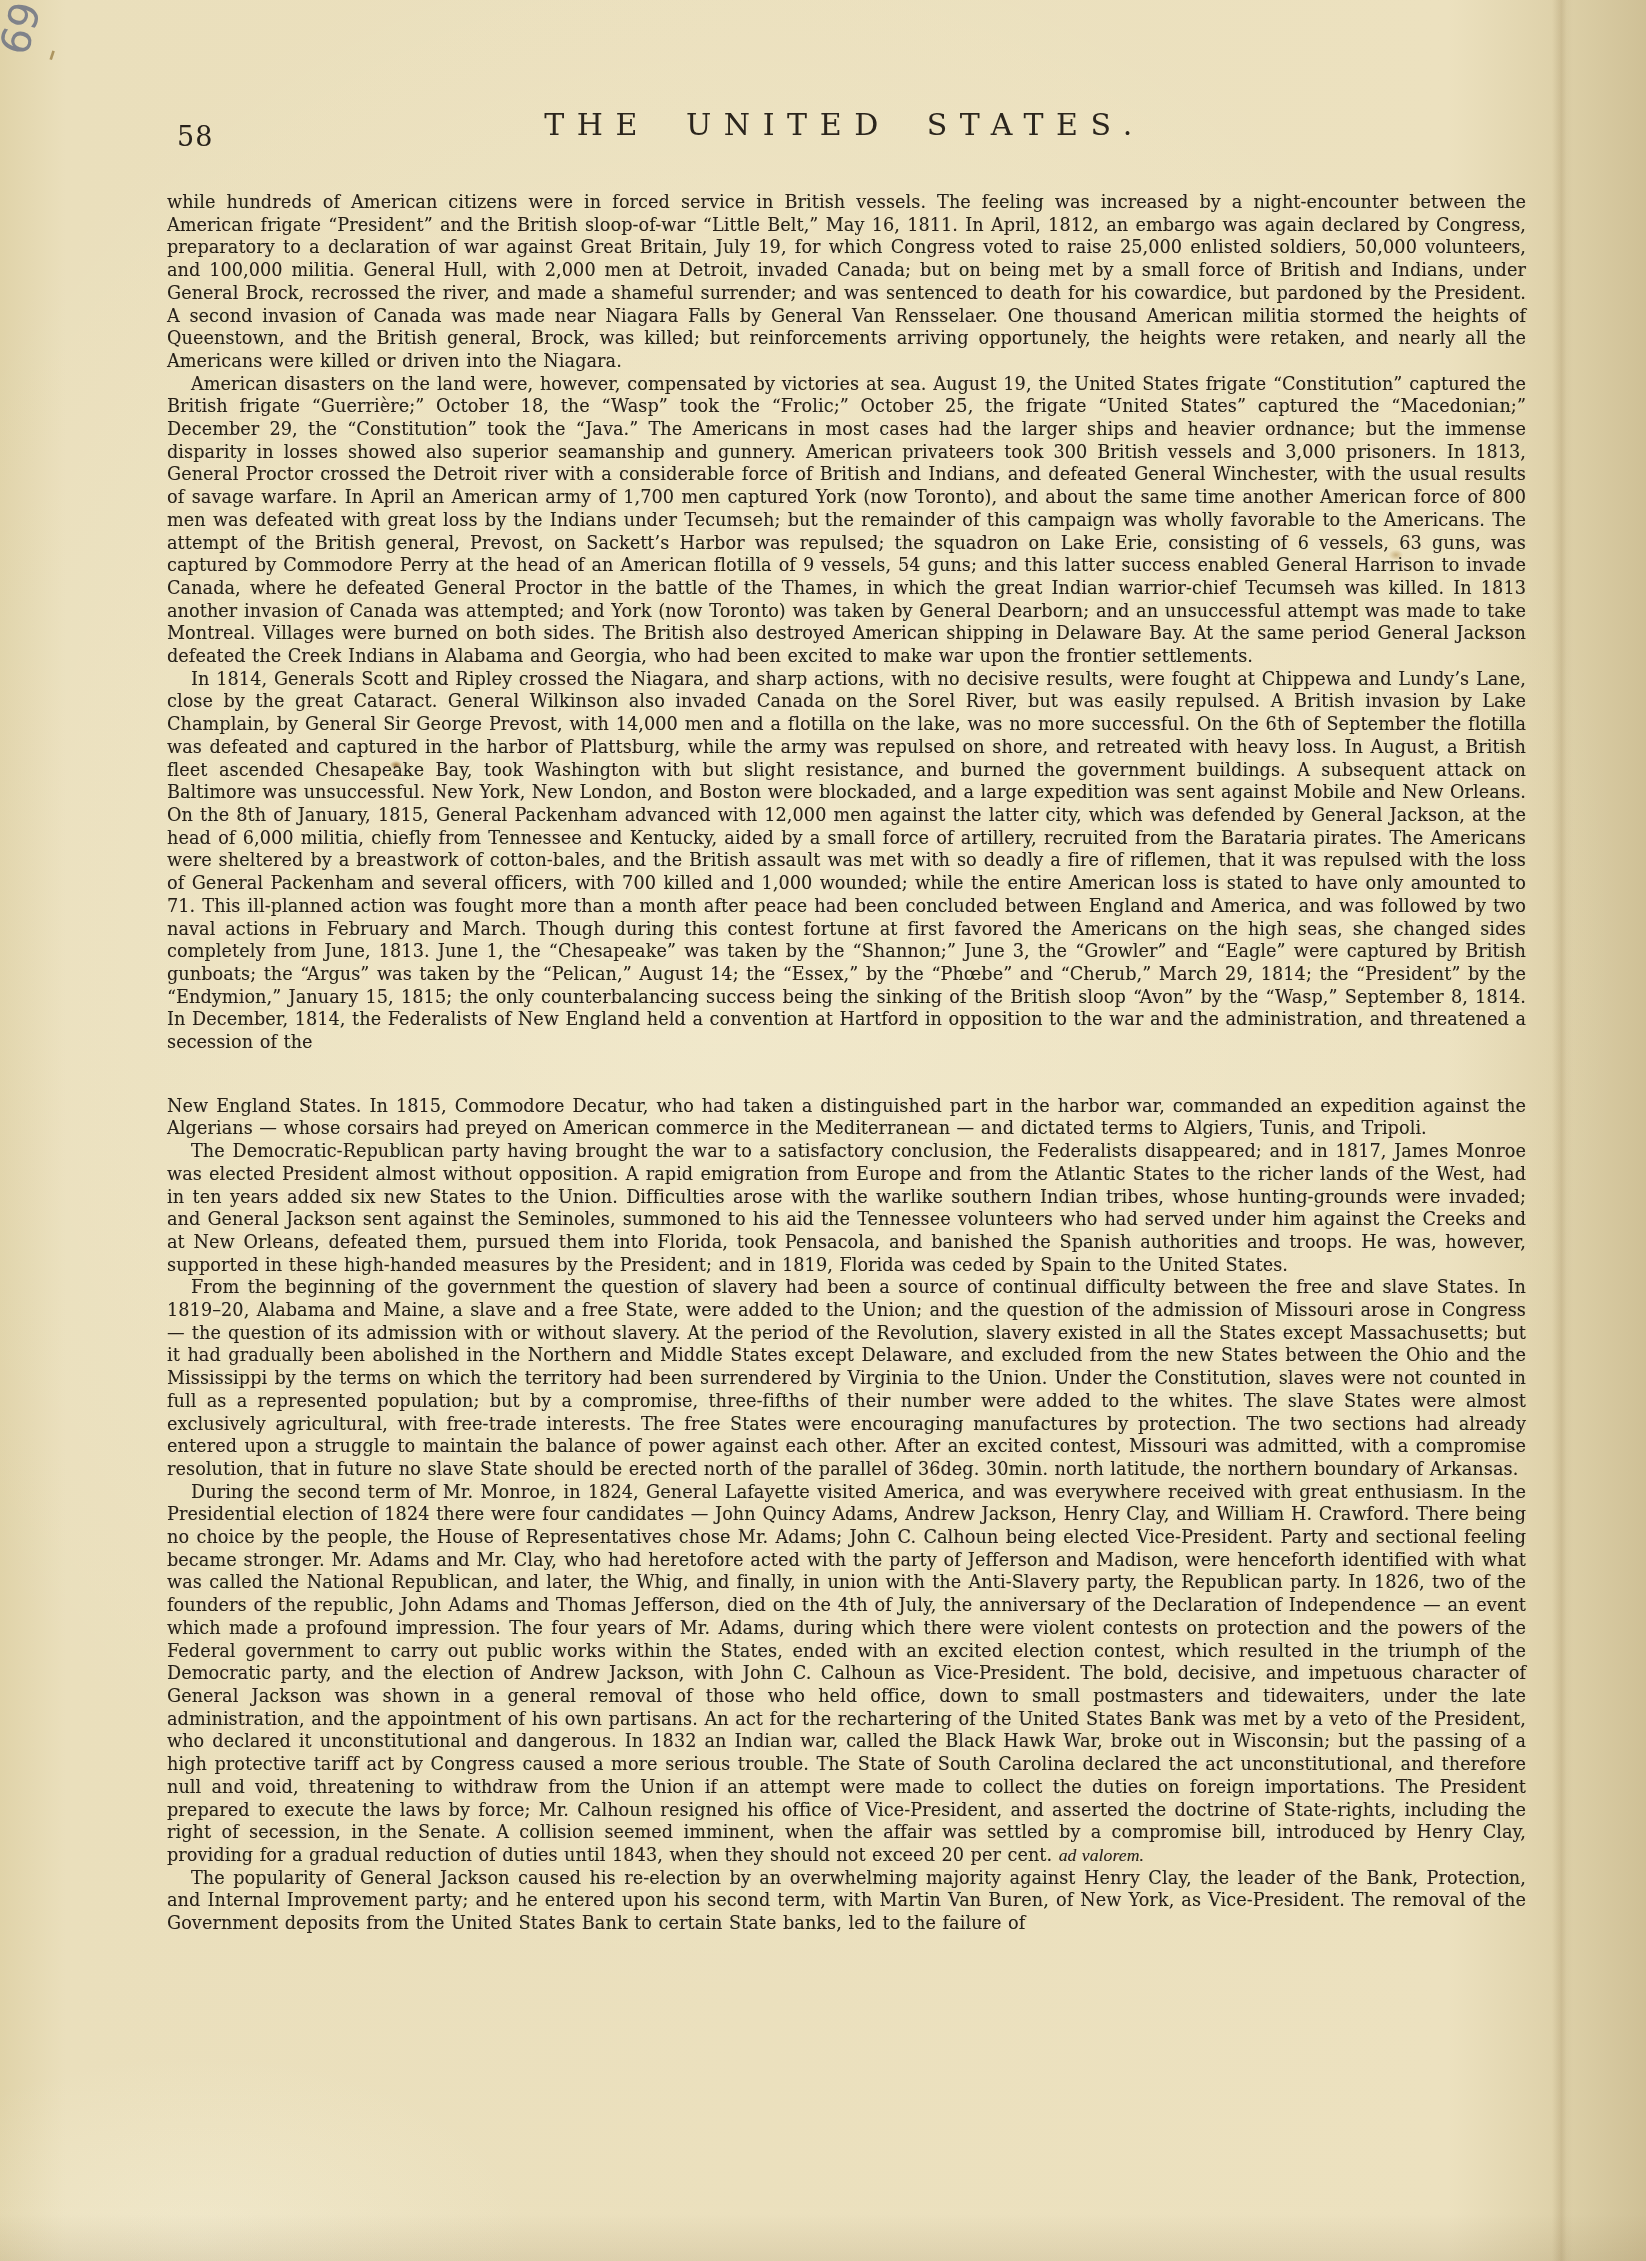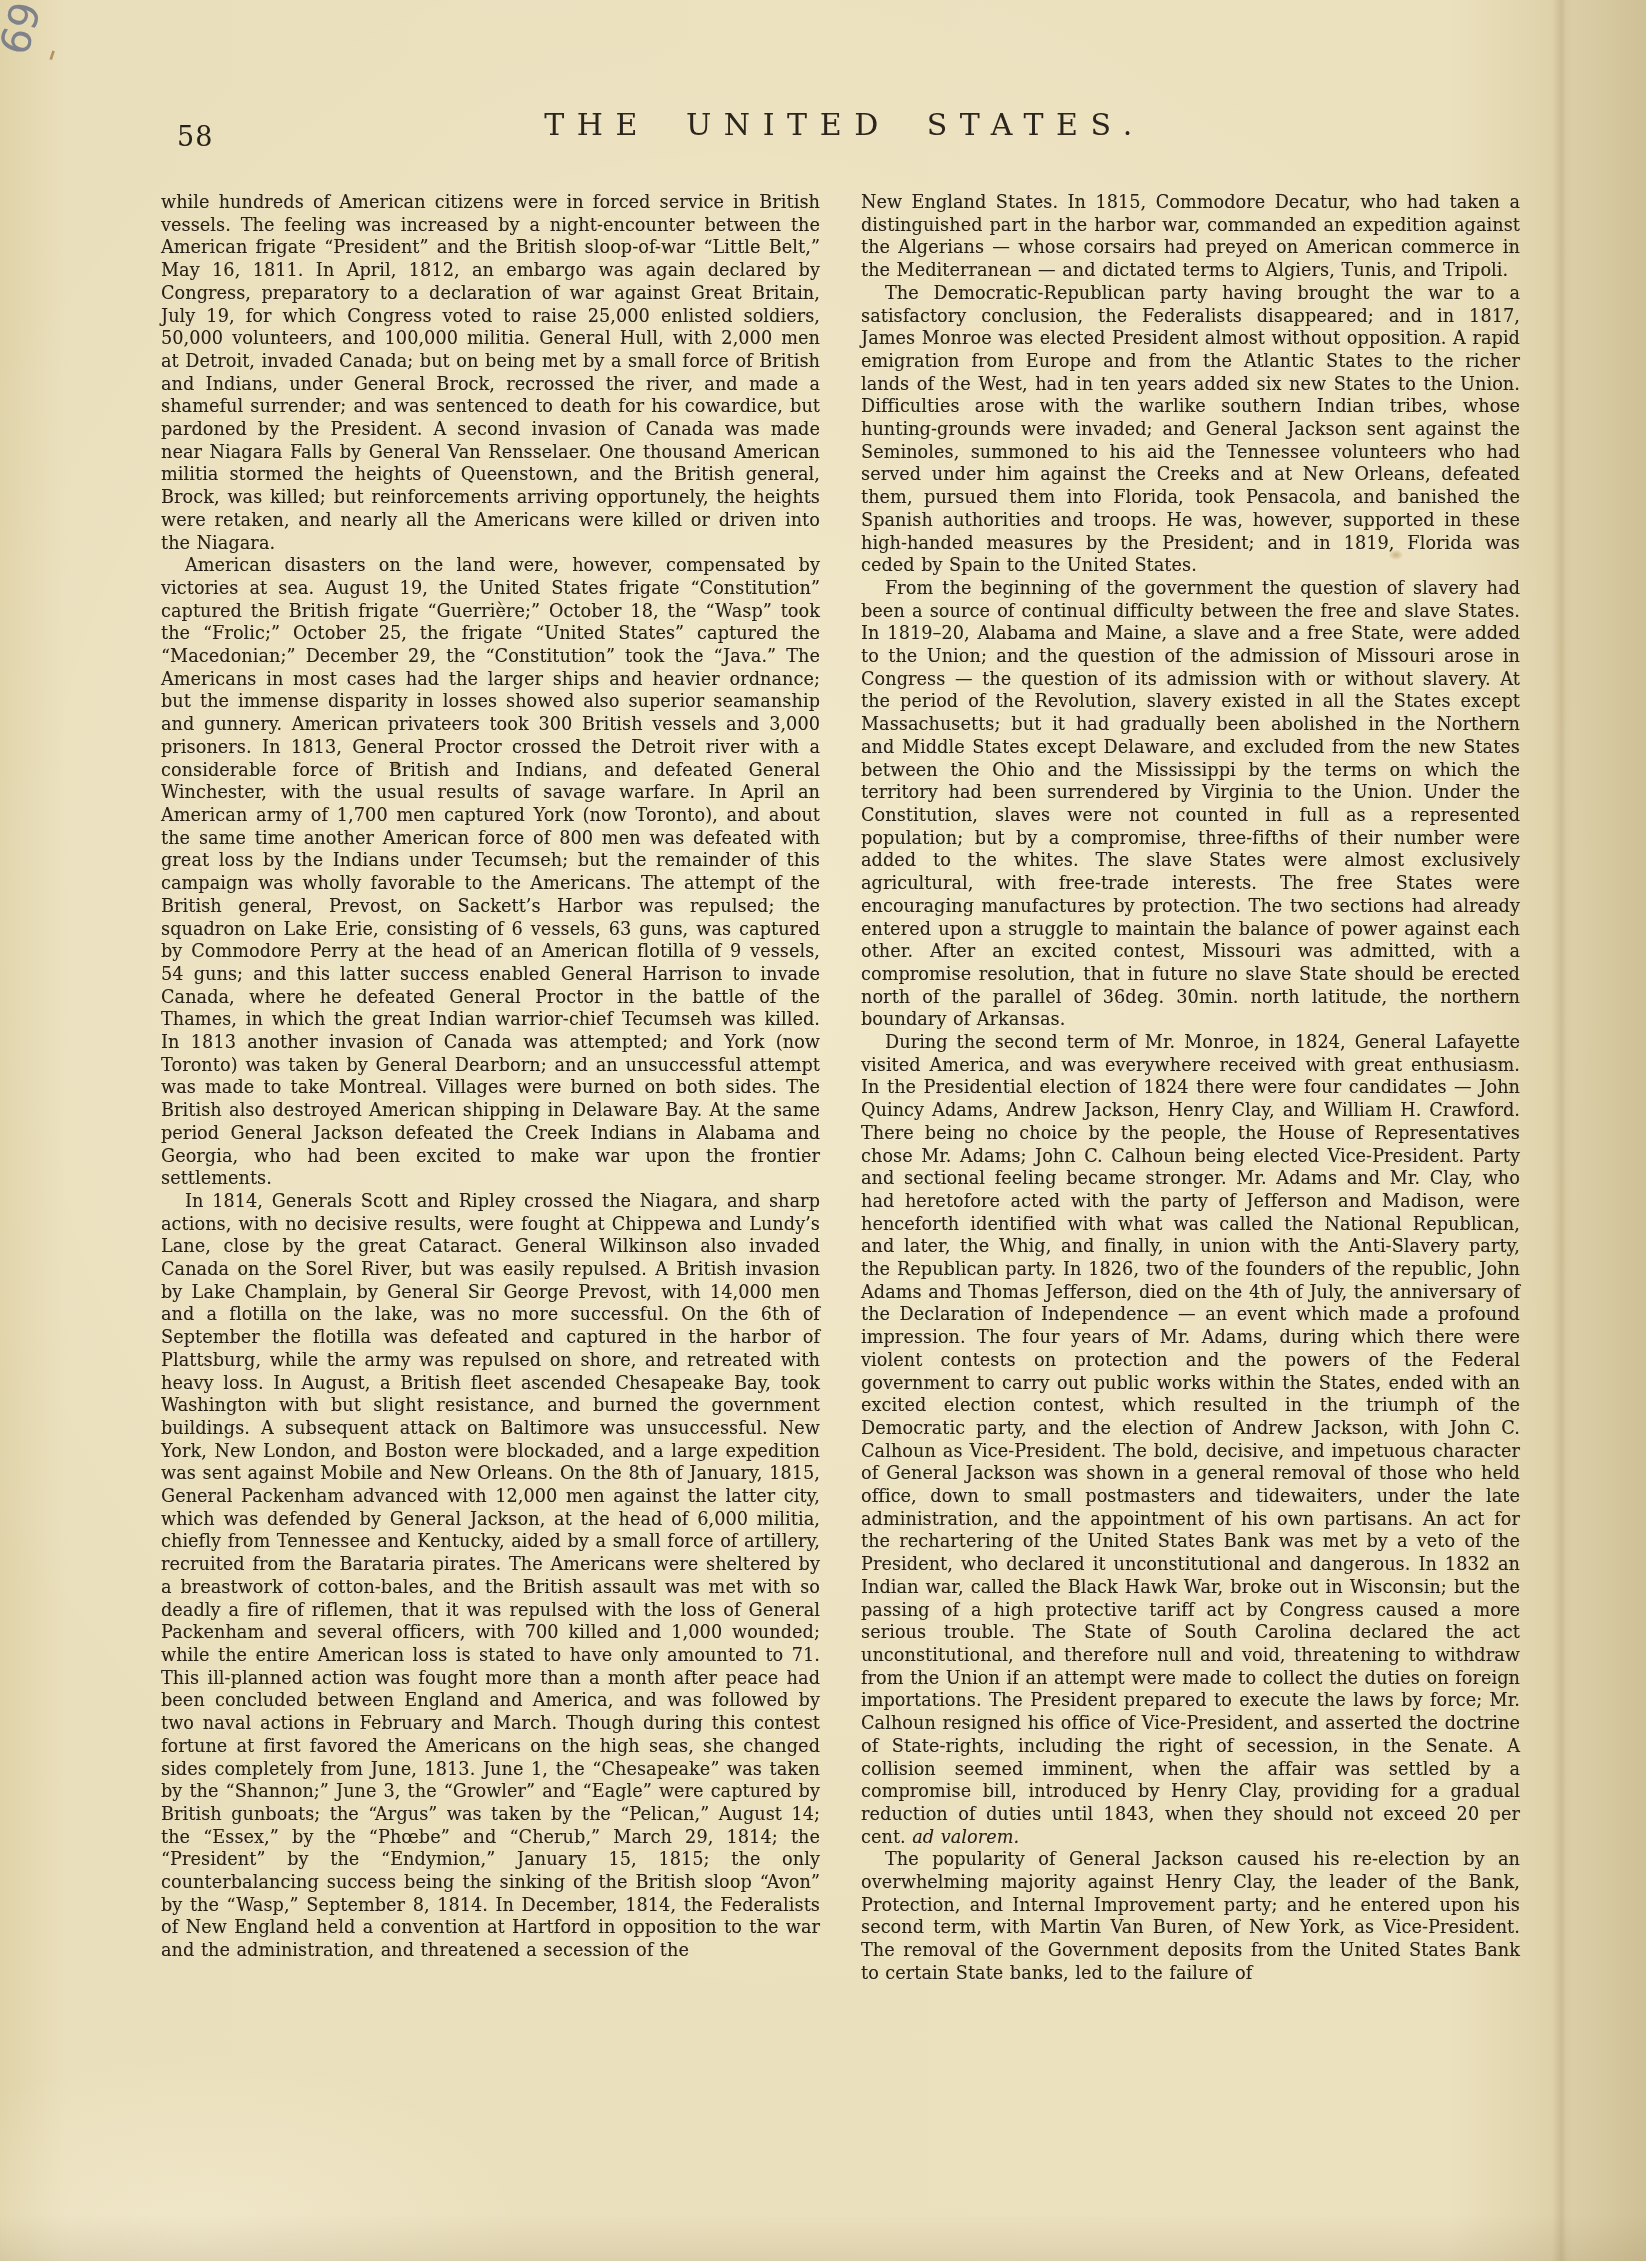--- a/index.html
+++ b/index.html
@@ -66,36 +66,36 @@
   .title {
     text-align: center;
     font-size: 30px;
     letter-spacing: 12.6px;
     word-spacing: 13.7px;
     padding-top: 3.2px;
     color: #2b251d;
   }
 
   .columns {
-    position: absolute; top: 191px; left: 161px; width: 1359px;
-    display: flex; gap: 41px;
+    position: absolute; top: 191px; left: 167px; width: 1359px;
+    display: flex; gap: 41px; flex-direction: column;
   }
   .col { flex: 1 1 0; }
   .col p {
     margin: 0;
     font-size: 17.6px;
     line-height: 22.7px;
     text-align: justify;
     letter-spacing: 0.1px;
     word-spacing: 0.8px;
     text-shadow: 0.2px 0.3px 0 rgba(45,35,22,0.30);
   }
   .col p.indent { text-indent: 24px; }
   .col p.noindent { text-indent: 0; }
-  .lat { font-style: italic; }
+  .lat { font-style: italic; font-family: Liberation Serif, serif; }
 </style>
 </head>
 <body>
 
 <div class="page">
 
   <div class="pencil">69</div>
   <div class="pencil-tick">'</div>
   <div class="speck-a"></div>
   <div class="speck-b"></div>

